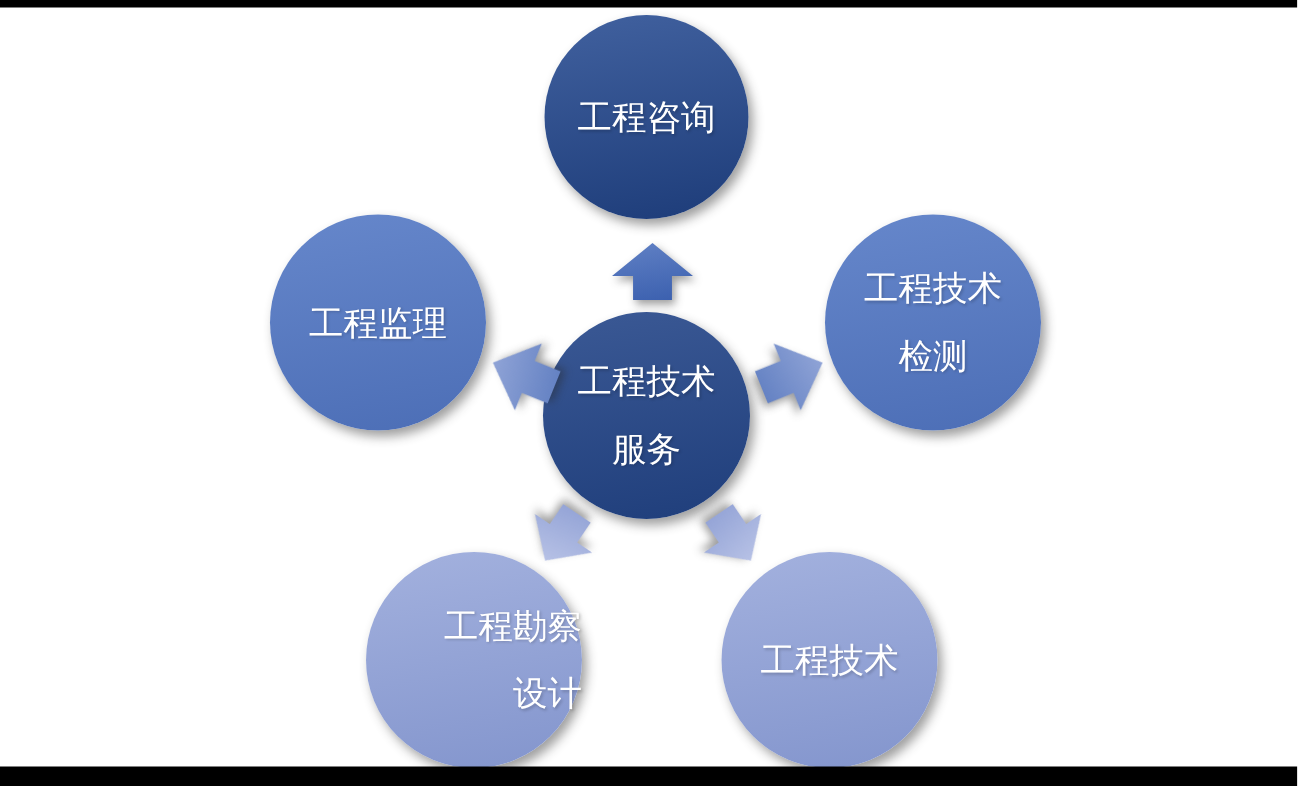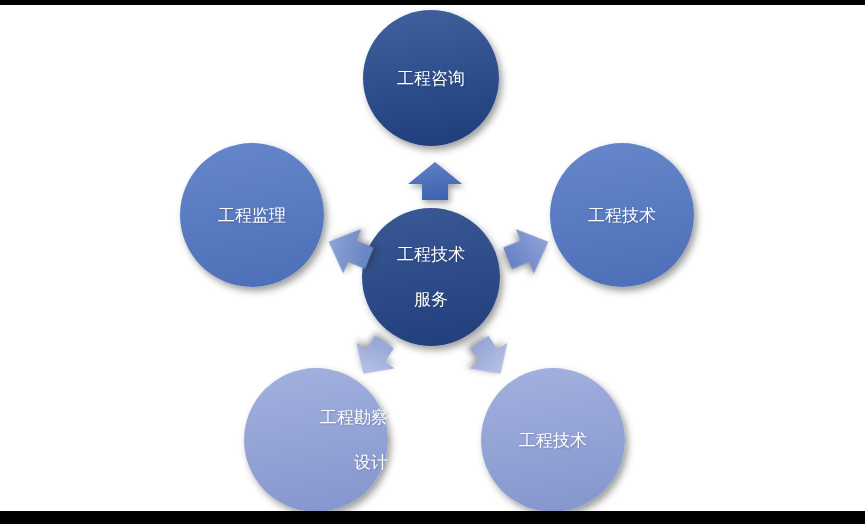--- a/index.html
+++ b/index.html
@@ -18,21 +18,21 @@
     position:absolute;
     border-radius:50%;
     display:flex;flex-direction:column;
     align-items:center;justify-content:center;
     box-shadow:3px 4px 7px rgba(40,40,40,0.45);
     z-index:1;
   }
   .node .line{
     display:block;
     color:#ffffff;
-    font-size:17px;
+    font-size:23px;
     line-height:45px;
     text-align:center;
     text-shadow:1px 1px 2px rgba(0,0,0,0.2);
     white-space:nowrap;
   }
 
   
   #node-center{left:362px;top:208px;width:138px;height:138px;}
   #node-top{left:363px;top:10px;width:136px;height:136px;}
   #node-upper-left{left:180px;top:143px;width:144px;height:144px;}
@@ -67,20 +67,21 @@
     <span class="line"></span>
   </div>
 
   <div id="node-upper-left" class="node" style="background: linear-gradient(170deg, rgb(102, 135, 203), rgb(76, 110, 182));">
     <span class="line">工程监理</span>
     <span class="line"></span>
   </div>
 
   <div id="node-upper-right" class="node" style="background: linear-gradient(170deg, rgb(102, 135, 203), rgb(76, 110, 182));">
     <span class="line">工程技术</span>
+    <span class="line">检测</span>
   </div>
 
   <div id="node-lower-left" class="node" style="background: linear-gradient(170deg, rgb(163, 177, 222), rgb(131, 149, 205));">
     <span class="line">工程勘察</span>
     <span class="line">设计</span>
   </div>
 
   <div id="node-lower-right" class="node" style="background: linear-gradient(170deg, rgb(163, 177, 222), rgb(131, 149, 205));">
     <span class="line">工程技术</span>
     <span class="line"></span>

